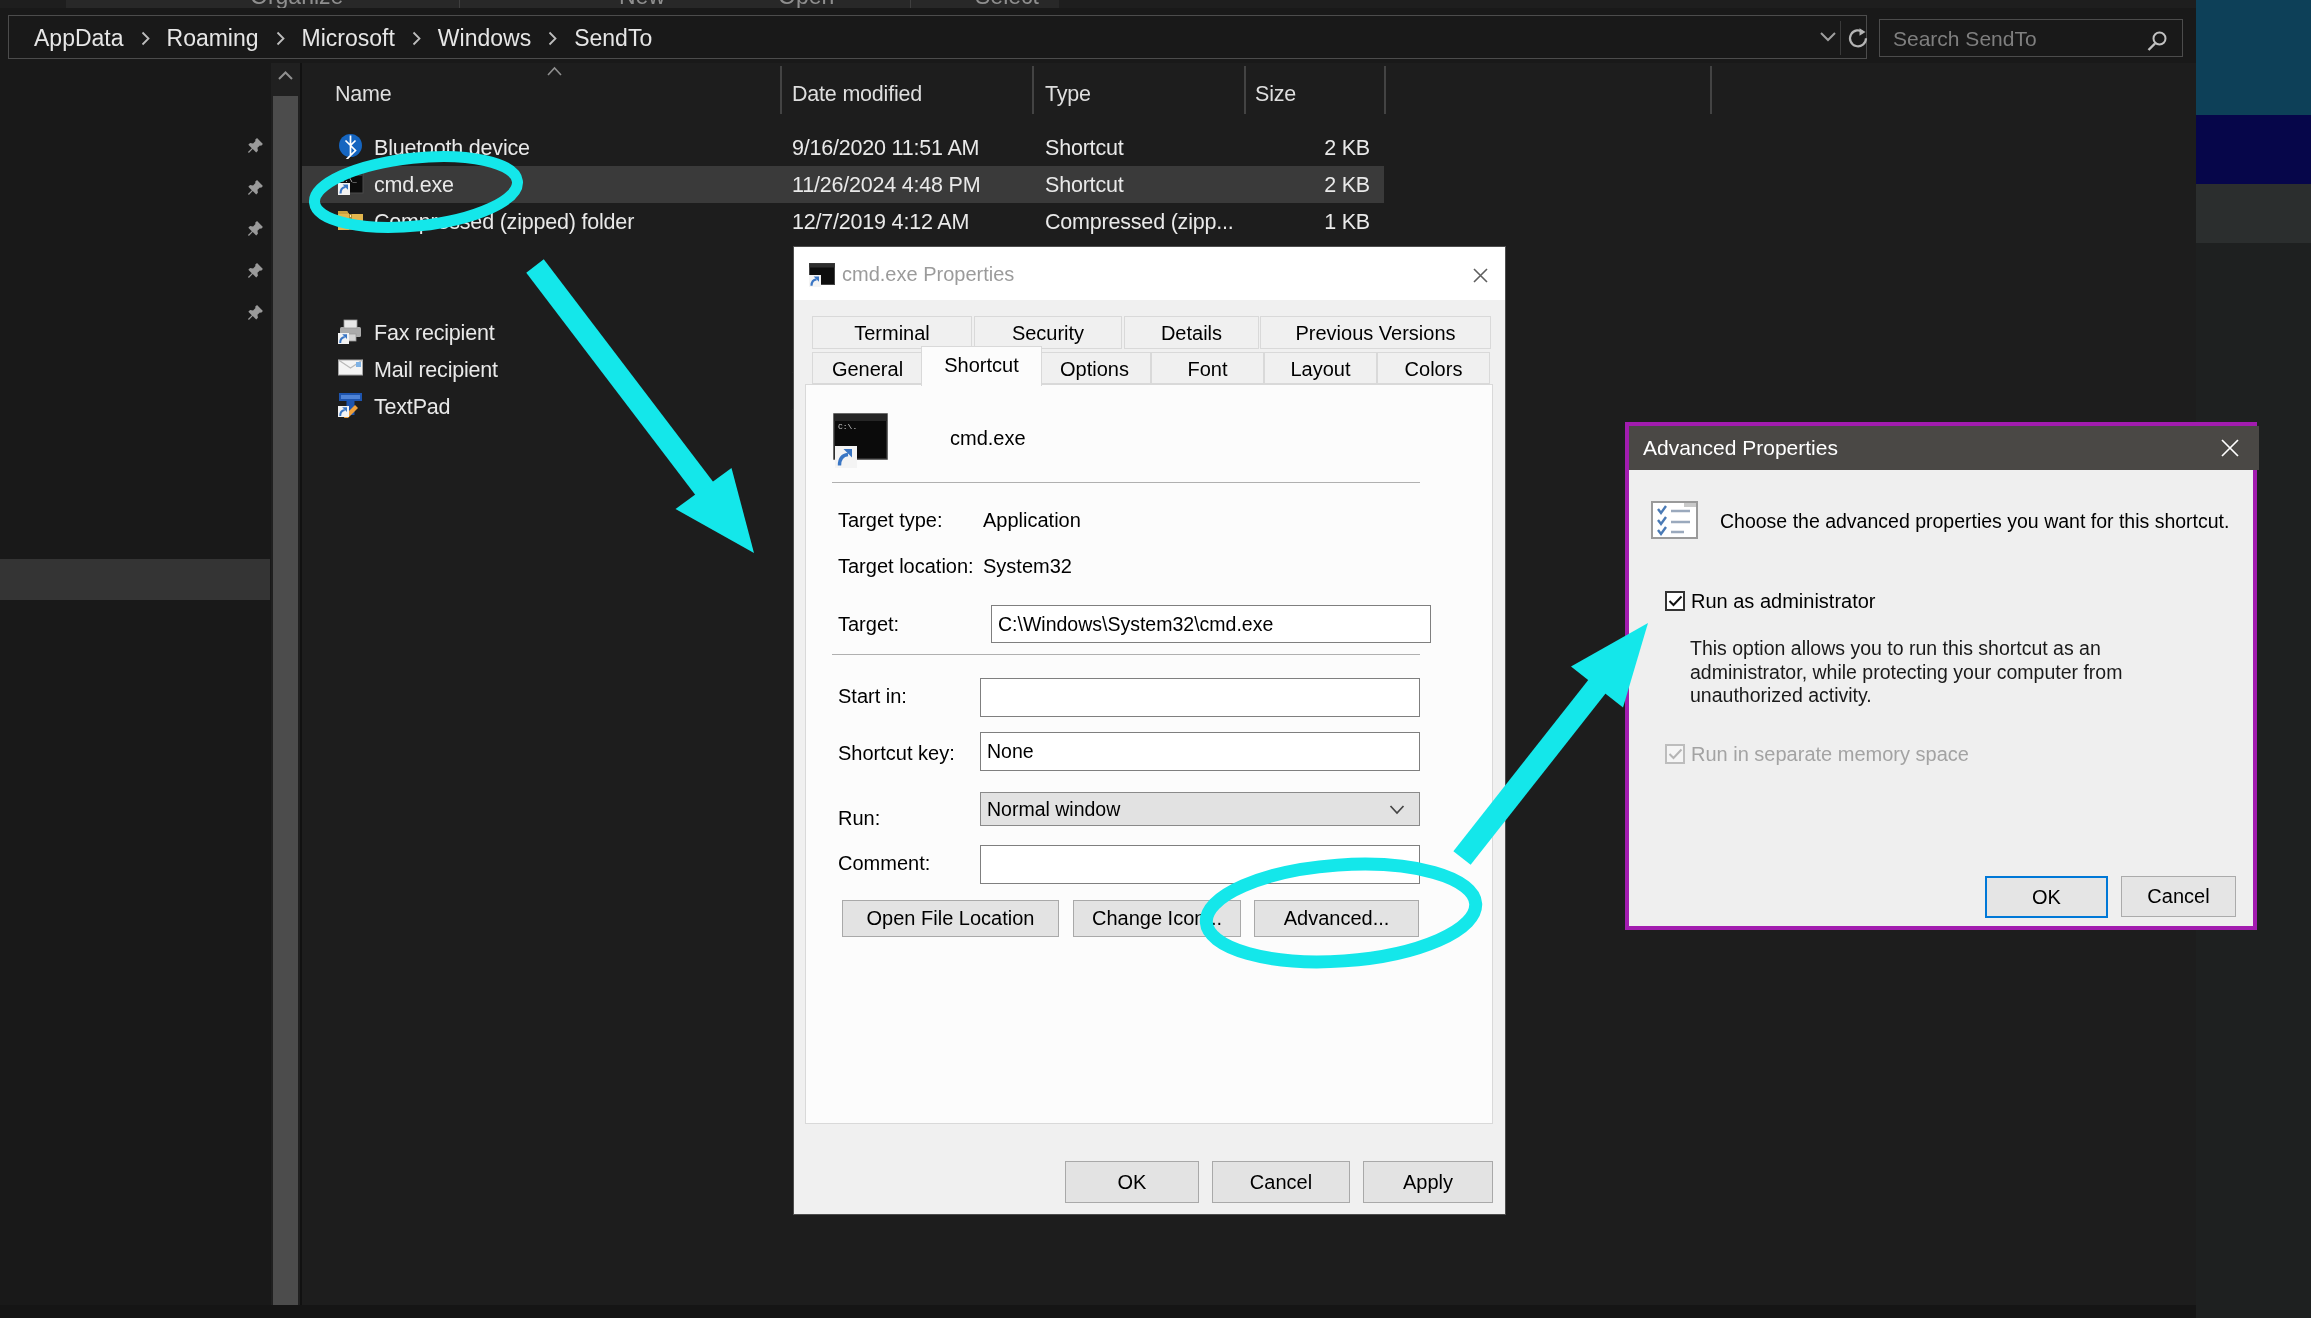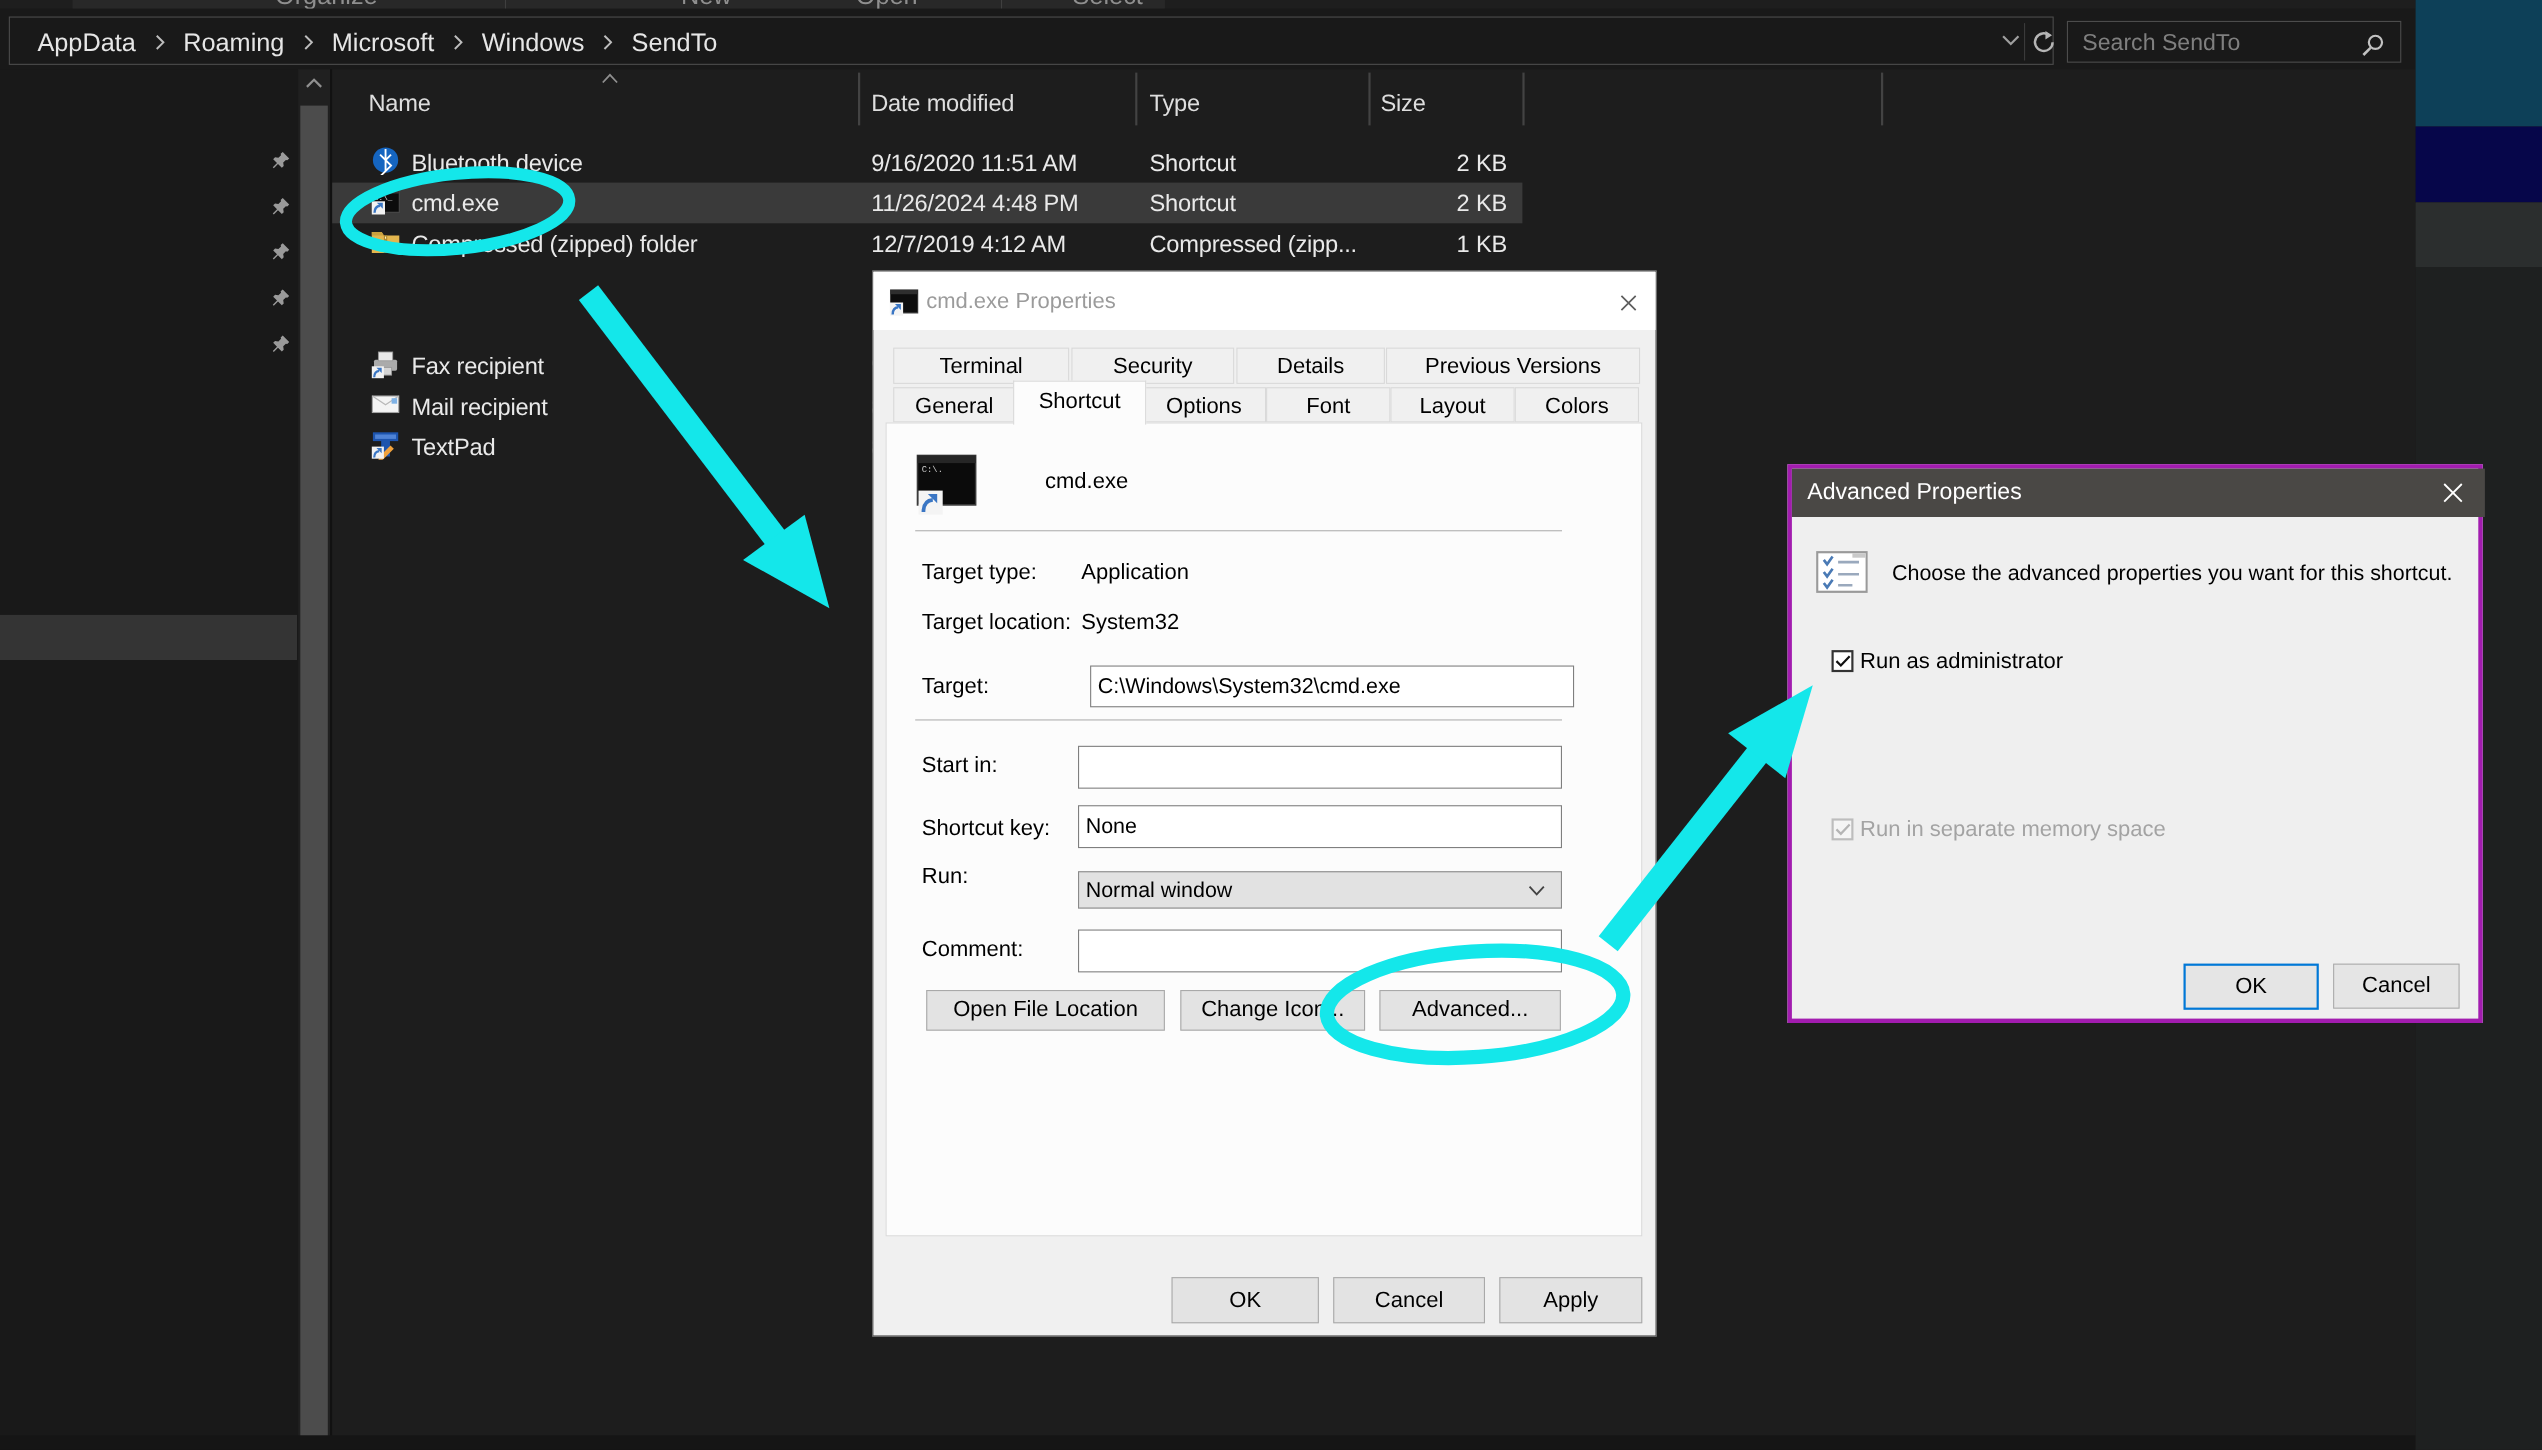--- a/index.html
+++ b/index.html
@@ -275,21 +275,21 @@
       <span class="pvalue" style="top:262px;">Application</span>
     <span class="plabel" style="top:308px;">Target location:</span>
       <span class="pvalue" style="top:308px;">System32</span>
     <span class="plabel" style="top:366px;">Target:</span>
     <div class="pfield" style="top:358px;height:38px;line-height:36px;margin-left:11px;"><span style="margin-left:6px;">C:\Windows\System32\cmd.exe</span></div>
     <div class="psep" style="top:407px;"></div>
     <span class="plabel" style="top:438px;">Start in:</span>
     <div class="pfield" style="top:431px;height:39px;"></div>
     <span class="plabel" style="top:495px;">Shortcut key:</span>
     <div class="pfield" style="top:485px;height:39px;line-height:37px;"><span style="margin-left:6px;">None</span></div>
-    <span class="plabel" style="top:539px;">Run:</span>
+    <span class="plabel" style="top:560px;">Run:</span>
     <div class="pfield" style="top:545px;height:34px;line-height:32px;background:#e2e2e2;border-color:#8a8a8a;"><span style="margin-left:6px;">Normal window</span>
       <svg class="ab" style="right:14px;top:11px;" width="16" height="11" viewBox="0 0 16 11">
           <polyline points="1.5,2 8,9 14.5,2" fill="none" stroke="#444" stroke-width="1.7"></polyline>
         </svg>
     </div>
     <span class="plabel" style="top:605px;">Comment:</span>
     <div class="pfield" style="top:598px;height:39px;"></div>
     <div class="pbtn" style="left:48px;top:653px;width:217px;height:37px;line-height:35px;">Open File Location</div>
     <div class="pbtn" style="left:279px;top:653px;width:168px;height:37px;line-height:35px;">Change Icon...</div>
     <div class="pbtn" style="left:460px;top:653px;width:165px;height:37px;line-height:35px;">Advanced...</div>
@@ -310,20 +310,21 @@
       <rect x="33" y="2" width="12" height="4" fill="#c9c9c9"></rect>
       <path d="M7,8 l3,4 5,-7 M7,19 l3,4 5,-7 M7,29 l3,4 5,-7" fill="none" stroke="#4a7ab5" stroke-width="2.4"></path>
       <path d="M20,10 h19 M20,21 h19 M20,31 h13" stroke="#9aa9bd" stroke-width="2.4"></path>
     </svg>
   <span class="txt" style="left:91px;top:84px;font-size:19.5px;color:#000;">Choose the advanced properties you want for this shortcut.</span>
   <div class="cb" style="left:36px;top:165px;background:#fff;border:2px solid #333;"></div>
   <svg class="ab" style="left:39px;top:169px;" width="15" height="12" viewBox="0 0 15 12">
       <polyline points="1.5,6 5.5,10 13.5,1.5" fill="none" stroke="#111" stroke-width="2"></polyline>
     </svg>
   <span class="txt" style="left:62px;top:164px;font-size:20px;color:#000;">Run as administrator</span>
+  <div class="txt" style="left:61px;top:211px;font-size:19.5px;line-height:23.5px;color:#1a1a1a;white-space:normal;width:470px;">This option allows you to run this shortcut as an administrator, while protecting your computer from unauthorized activity.</div>
   <div class="cb" style="left:36px;top:318px;background:#f5f5f5;border:2px solid #bdbdbd;"></div>
   <svg class="ab" style="left:39px;top:322px;" width="15" height="12" viewBox="0 0 15 12">
       <polyline points="1.5,6 5.5,10 13.5,1.5" fill="none" stroke="#b5b5b5" stroke-width="2"></polyline>
     </svg>
   <span class="txt" style="left:62px;top:317px;font-size:20px;color:#a3a3a3;">Run in separate memory space</span>
   <div class="pbtn" style="left:356px;top:450px;width:123px;height:42px;line-height:38px;border:2px solid #0078d7;background:#e5e5e5;">OK</div>
   <div class="pbtn" style="left:492px;top:450px;width:115px;height:41px;line-height:39px;background:#e5e5e5;border-color:#ababab;">Cancel</div>
 </div>
 
 <svg class="ab" id="overlay" viewBox="0 0 2311 1318">

